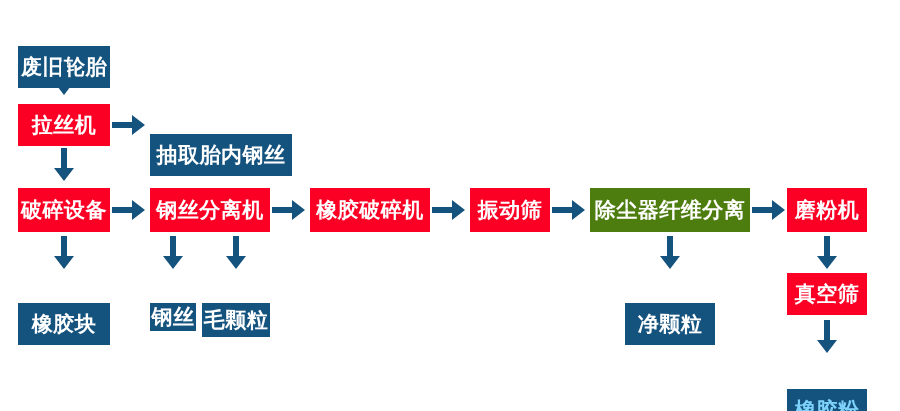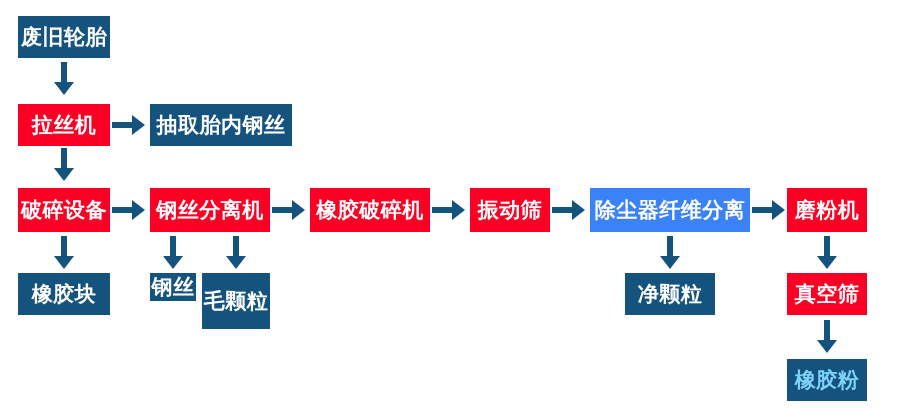--- a/index.html
+++ b/index.html
@@ -26,21 +26,21 @@
     justify-content: center;
     box-sizing: border-box;
     color: #ffffff;
     font-size: 21px;
     font-weight: 700;
     letter-spacing: 0.5px;
     line-height: 1;
     white-space: nowrap;
     user-select: none;
   }
-  .node.blue { background: #15537f; }
+  .node.blue { background: #15537f; margin-top: 30px; }
   .node.red  { background: #fb0024; }
 
   .arrow {
     position: absolute;
     color: #15537f;
     fill: #15537f;
     line-height: 0;
   }
   .arrow svg { display: block; }
 </style>
@@ -48,25 +48,25 @@
 <body style="background: rgb(255, 255, 255);">
 
 <div id="flowchart">
     <div class="node blue" style="left: 18px; top: 16px; width: 92px; height: 42px; background: rgb(21, 83, 127); color: rgb(255, 255, 255);">废旧轮胎</div>
     <div class="node red" style="left: 18px; top: 104px; width: 92px; height: 42px; background: rgb(251, 0, 36); color: rgb(255, 255, 255); text-align: right;">拉丝机</div>
     <div class="node blue" style="left: 150px; top: 104px; width: 142px; height: 42px; background: rgb(21, 83, 127); color: rgb(255, 255, 255);">抽取胎内钢丝</div>
     <div class="node red" style="left: 18px; top: 188px; width: 92px; height: 44px; background: rgb(251, 0, 36); color: rgb(255, 255, 255);">破碎设备</div>
     <div class="node red" style="left: 150px; top: 188px; width: 120px; height: 44px; background: rgb(251, 0, 36); color: rgb(255, 255, 255);">钢丝分离机</div>
     <div class="node red" style="left: 310px; top: 188px; width: 120px; height: 44px; background: rgb(251, 0, 36); color: rgb(255, 255, 255);">橡胶破碎机</div>
     <div class="node red" style="left: 470px; top: 188px; width: 80px; height: 44px; background: rgb(251, 0, 36); color: rgb(255, 255, 255);">振动筛</div>
-    <div class="node red" style="left: 590px; top: 188px; width: 160px; height: 44px; background: #3b82f6; color: rgb(255, 255, 255);">除尘器纤维分离</div>
+    <div class="node red" style="left: 590px; top: 188px; width: 160px; height: 44px; background: #4d7c0f; color: rgb(255, 255, 255);">除尘器纤维分离</div>
     <div class="node red" style="left: 787px; top: 188px; width: 80px; height: 44px; background: rgb(251, 0, 36); color: rgb(255, 255, 255);">磨粉机</div>
     <div class="node blue" style="left: 18px; top: 273px; width: 92px; height: 42px; background: rgb(21, 83, 127); color: rgb(255, 255, 255);">橡胶块</div>
     <div class="node blue" style="left: 150px; top: 273px; width: 46px; height: 28px; background: rgb(21, 83, 127); color: rgb(255, 255, 255);">钢丝</div>
-    <div class="node blue" style="left: 202px; top: 273px; width: 68px; height: 56px; background: rgb(21, 83, 127); color: rgb(255, 255, 255);">毛颗粒</div>
+    <div class="node blue" style="left: 202px; top: 273px; width: 68px; height: 34px; background: rgb(21, 83, 127); color: rgb(255, 255, 255);">毛颗粒</div>
     <div class="node blue" style="left: 625px; top: 273px; width: 90px; height: 42px; background: rgb(21, 83, 127); color: rgb(255, 255, 255);">净颗粒</div>
     <div class="node red" style="left: 787px; top: 273px; width: 80px; height: 42px; background: rgb(251, 0, 36); color: rgb(255, 255, 255);">真空筛</div>
     <div class="node blue" style="left: 787px; top: 359px; width: 80px; height: 42px; background: rgb(21, 83, 127); color: #7dd3fc;">橡胶粉</div>
     <div class="arrow" style="left: 48px; top: 62px; width: 32px; height: 38px;">
       <svg width="32" height="34" viewBox="0 0 32 34" aria-hidden="true">
         <path d="M13 0 h6 v20 h7 l-10 13 l-10 -13 h7 z" fill="#15537f"></path>
       </svg>
     </div>
     <div class="arrow" style="left: 112px; top: 109px; width: 36px; height: 32px;">
       <svg width="34" height="32" viewBox="0 0 34 32" aria-hidden="true">

